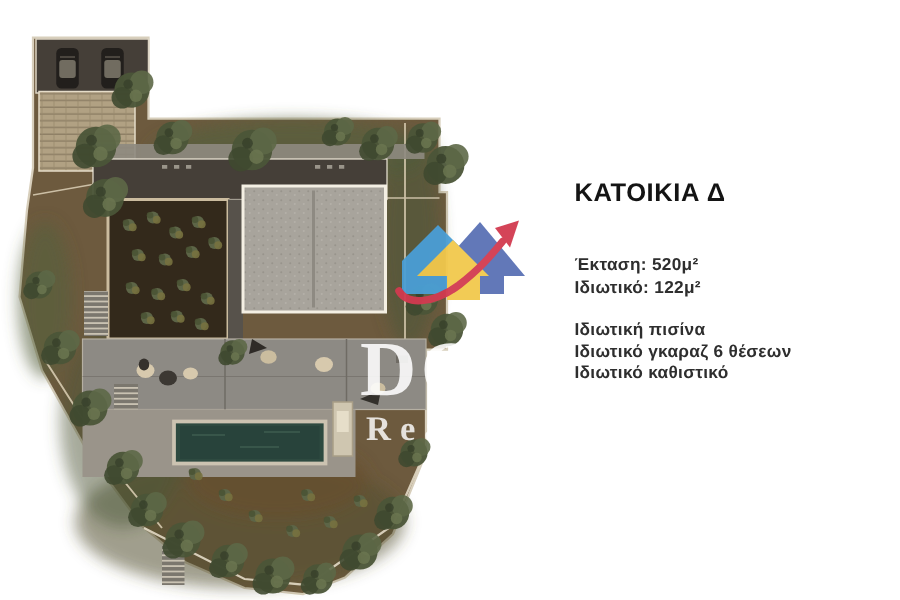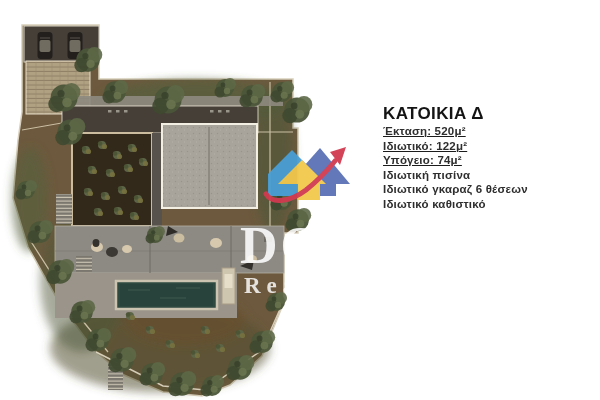--- a/index.html
+++ b/index.html
@@ -1,24 +1,24 @@
 <!DOCTYPE html>
 <html><head>
 <meta charset="utf-8">
 <style>
   html,body{margin:0;padding:0;background:#ffffff;}
   .stage{position:relative;width:600px;height:400px;background:#ffffff;overflow:hidden;
          font-family:"Liberation Sans",sans-serif;}
   .plan-svg{position:absolute;left:0;top:0;}
-  .panel{position:absolute;left:383px;top:104px;width:210px;color:#1c1c1c;}
+  .panel{position:absolute;left:383px;top:119px;width:210px;color:#1c1c1c;}
   .panel h1{margin:0;font-size:17px;font-weight:bold;letter-spacing:.4px;color:#141414;}
-  .stats{text-decoration:underline;}
+  .stats{margin-top:31px;}
   .stats div, .features div{font-size:11.5px;line-height:14.5px;color:#2e2e2e;font-weight:bold;
         letter-spacing:.2px;}
-  .features{}
+  .features{margin-top:14px;}
 </style>
 </head>
 <body>
 
 <div class="stage">
 
   <svg class="plan-svg" width="600" height="400" viewBox="0 0 600 400">
     <defs>
       <filter id="soft" x="-30%" y="-30%" width="160%" height="160%">
         <feGaussianBlur stdDeviation="5"></feGaussianBlur>
@@ -201,21 +201,20 @@
         </g>
       </g>
     </g>
   </svg>
 
   <div class="panel">
     <h1>ΚΑΤΟΙΚΙΑ Δ</h1>
     <div class="stats">
       <div>Έκταση: 520μ²</div>
       <div>Ιδιωτικό: 122μ²</div>
-      <div>Υπόγειο: 74μ²</div>
     </div>
     <div class="features">
       <div>Ιδιωτική πισίνα</div>
       <div>Ιδιωτικό γκαραζ 6 θέσεων</div>
       <div>Ιδιωτικό καθιστικό</div>
     </div>
   </div>
 
 </div>
 

